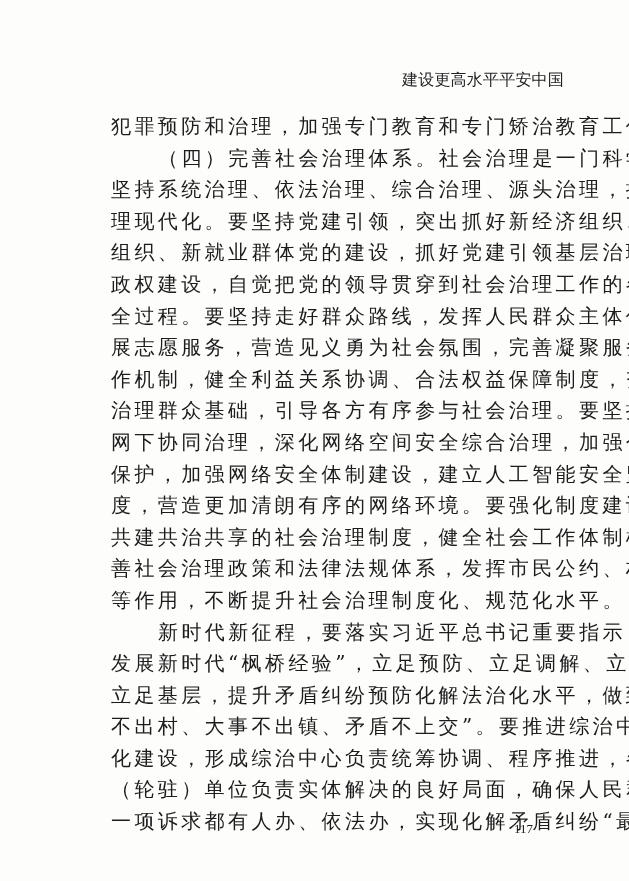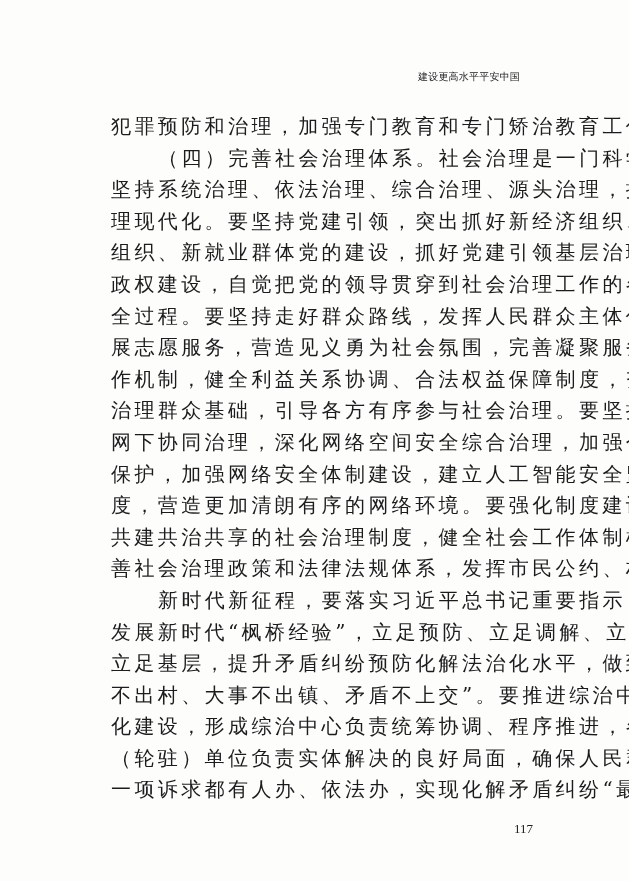--- a/index.html
+++ b/index.html
@@ -6,23 +6,23 @@
   body {
     width: 629px; height: 881px;
     background: #fdfdfc;
     position: relative;
     overflow: hidden;
     font-family: "DejaVu Serif", "Liberation Serif", serif;
     color: #1c1c1c;
   }
   .running-head {
     position: absolute;
-    left: 418px; top: 70px;
+    left: 402px; top: 70px;
     font-family: "DejaVu Sans", "Liberation Sans", sans-serif;
-    font-size: 10px;
+    font-size: 16px;
     letter-spacing: 0.2px;
     color: #222;
   }
   .body-text {
     position: absolute;
     left: 111px; top: 111px;
     width: 424px;
   }
   .line {
     height: 31.6px;
@@ -55,20 +55,21 @@
   <div class="line">政权建设，自觉把党的领导贯穿到社会治理工作的各方面</div>
   <div class="line">全过程。要坚持走好群众路线，发挥人民群众主体作用，发</div>
   <div class="line">展志愿服务，营造见义勇为社会氛围，完善凝聚服务群众工</div>
   <div class="line">作机制，健全利益关系协调、合法权益保障制度，夯实社会</div>
   <div class="line">治理群众基础，引导各方有序参与社会治理。要坚持网上</div>
   <div class="line">网下协同治理，深化网络空间安全综合治理，加强个人信息</div>
   <div class="line">保护，加强网络安全体制建设，建立人工智能安全监管制</div>
   <div class="line">度，营造更加清朗有序的网络环境。要强化制度建设，完善</div>
   <div class="line">共建共治共享的社会治理制度，健全社会工作体制机制，完</div>
   <div class="line">善社会治理政策和法律法规体系，发挥市民公约、村规民约</div>
+  <div class="line">等作用，不断提升社会治理制度化、规范化水平。</div>
   <div class="line indent">新时代新征程，要落实习近平总书记重要指示，坚持和</div>
   <div class="line">发展新时代“枫桥经验”，立足预防、立足调解、立足法治、</div>
   <div class="line">立足基层，提升矛盾纠纷预防化解法治化水平，做到“小事</div>
   <div class="line">不出村、大事不出镇、矛盾不上交”。要推进综治中心规范</div>
   <div class="line">化建设，形成综治中心负责统筹协调、程序推进，各入驻</div>
   <div class="line">（轮驻）单位负责实体解决的良好局面，确保人民群众的每</div>
   <div class="line">一项诉求都有人办、依法办，实现化解矛盾纠纷“最多跑一</div>
 </div>
 
 <div class="page-number">117</div>

